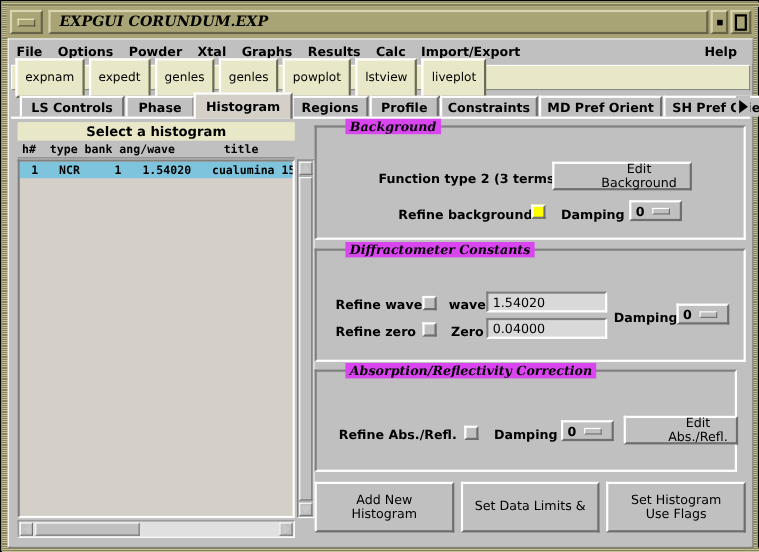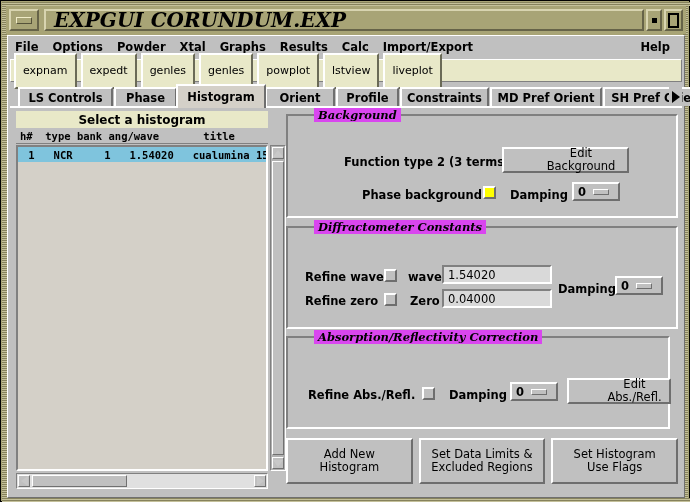--- a/index.html
+++ b/index.html
@@ -73,21 +73,21 @@
     border-left: 2px solid #d8d4b0;
     border-right: 2px solid #666348;
     border-bottom: 2px solid #666348;
     display: flex; align-items: center;
     padding-left: 8px;
   }
   #tb-title span {
     font-family: "DejaVu Serif", serif;
     font-style: italic;
     font-weight: bold;
-    font-size: 20px;
+    font-size: 13px;
     color: #000;
     letter-spacing: 0px;
   }
   #tb-iconify { left: 640px; width: 16px; }
   #tb-iconify .glyph { width: 5px; height: 5px; background: #000; }
   #tb-maximize { left: 658px; width: 19px; }
   #tb-maximize .glyph {
     width: 11px; height: 15px;
     background: #a8a476;
     border: 2px solid #000;
@@ -536,21 +536,21 @@
       <div class="tool-btn">genles</div>
       <div class="tool-btn">powplot</div>
       <div class="tool-btn">lstview</div>
       <div class="tool-btn">liveplot</div>
     </div>
 
     <div id="tabstrip">
       <div class="tab" style="left:8px;   width:95px;">LS Controls</div>
       <div class="tab" style="left:104px; width:63px;">Phase</div>
       <div class="tab active" style="left:166px; width:90px;">Histogram</div>
-      <div class="tab" style="left:255px; width:70px;">Orient</div>
+      <div class="tab" style="left:255px; width:70px;">Regions</div>
       <div class="tab" style="left:326px; width:63px;">Profile</div>
       <div class="tab" style="left:390px; width:89px;">Constraints</div>
       <div class="tab" style="left:480px; width:112px;">MD Pref Orient</div>
       <div class="tab" style="left:593px; width:110px;">SH Pref Orient</div>
       <div id="tab-more">
         <div class="tri-right"></div>
       </div>
     </div>
 
     <div id="page">
@@ -583,21 +583,21 @@
           </div>
         </div>
       </div>
 
       <div class="group" id="grp-background">
         <div class="group-label">Background</div>
 
         <div class="lbl" style="position:absolute; left:56px; top:39px;">Function type 2  (3 terms)</div>
         <div class="btn" style="position:absolute; left:214px; top:31px; width:127px; height:26px;">Edit Background</div>
 
-        <div class="lbl" style="position:absolute; left:74px; top:72px;">Phase background</div>
+        <div class="lbl" style="position:absolute; left:74px; top:72px;">Refine background</div>
         <div class="checkbox on" style="position:absolute; left:195px; top:70px;"></div>
         <div class="lbl" style="position:absolute; left:222px; top:72px;">Damping</div>
         <div class="optmenu" style="position:absolute; left:284px; top:66px; width:48px;">
           <div class="val">0</div>
           <div class="ind"></div>
         </div>
       </div>
 
       <div class="group" id="grp-diffract">
         <div class="group-label">Diffractometer Constants</div>
@@ -635,21 +635,20 @@
       <div id="bottom-btns">
         <div class="btn">
           <span>
             <span>Add New</span><br>
             <span>Histogram</span>
           </span>
         </div>
         <div class="btn">
           <span>
             <span>Set Data Limits &amp;</span><br>
-            <span>Excluded Regions</span>
           </span>
         </div>
         <div class="btn">
           <span>
             <span>Set Histogram</span><br>
             <span>Use Flags</span>
           </span>
         </div>
       </div>
 

